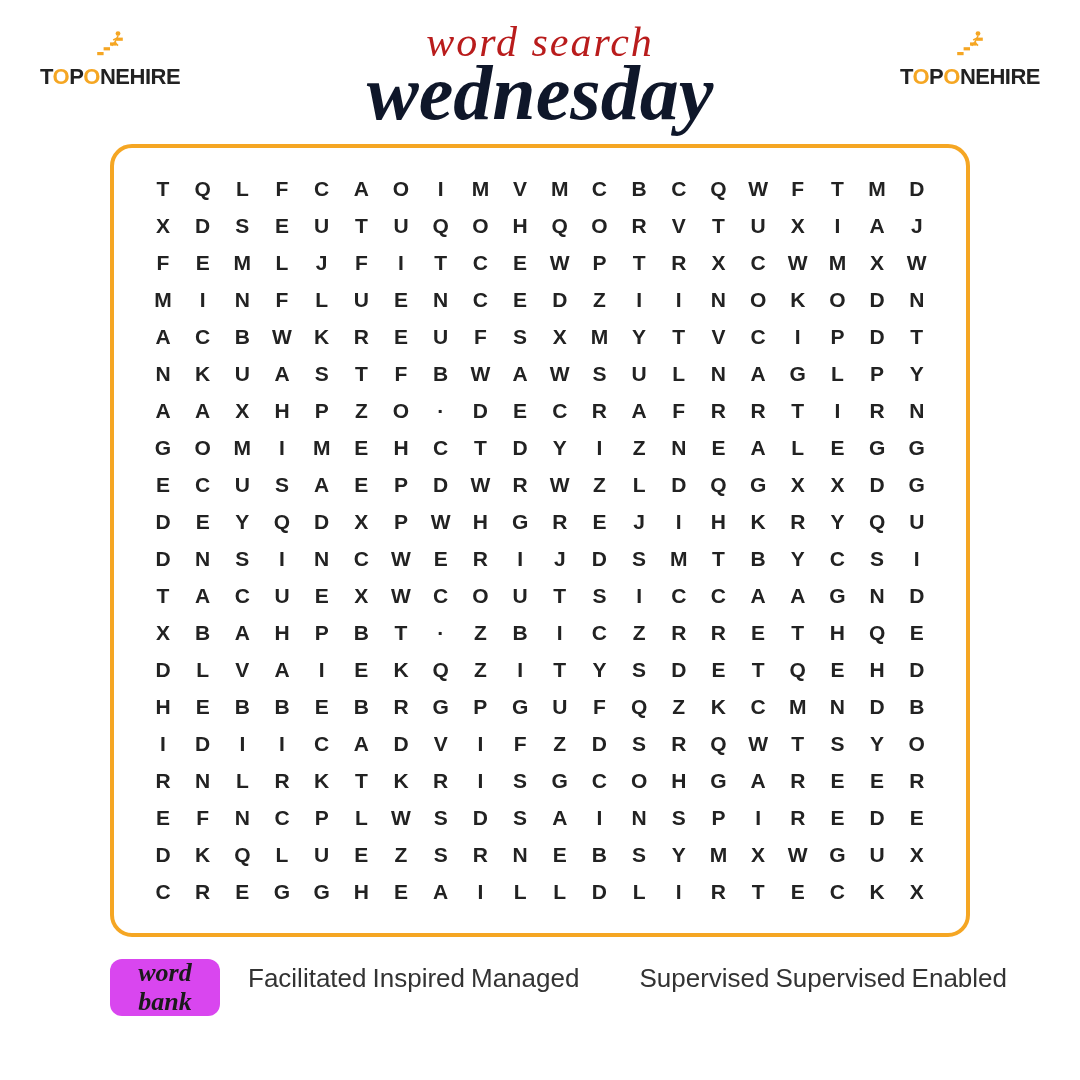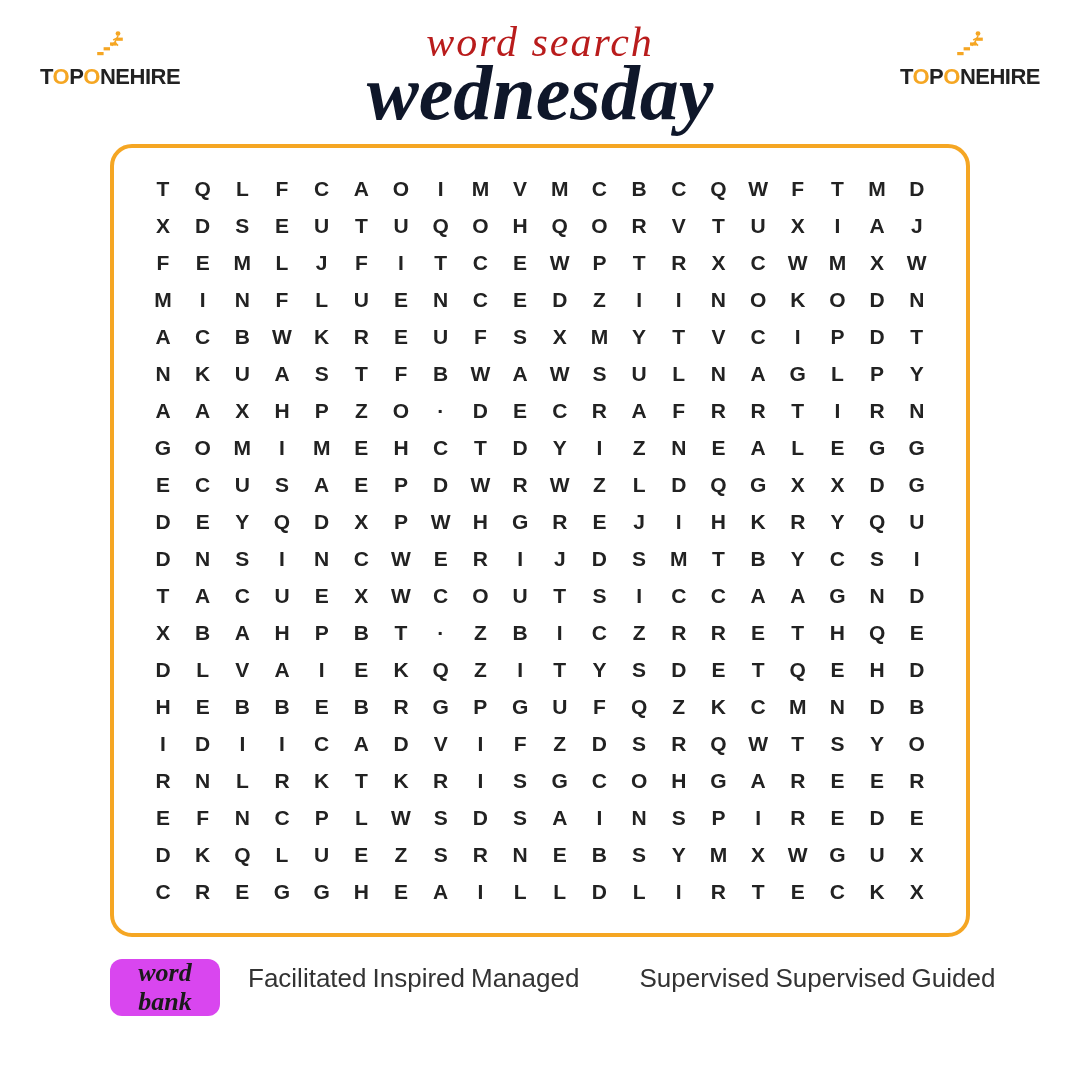--- a/index.html
+++ b/index.html
@@ -639,16 +639,16 @@
   </div>
   <div class="word-bank-words" id="word-bank-words">
   <div class="word-column">
         <div class="word-item">Facilitated</div>
         <div class="word-item">Inspired</div>
         <div class="word-item">Managed</div>
       </div>
       <div class="word-column">
         <div class="word-item">Supervised</div>
         <div class="word-item">Supervised</div>
-        <div class="word-item">Guided</div>
+        <div class="word-item">Enabled</div>
       </div>
     </div>
 </div>
 
 </body></html>

